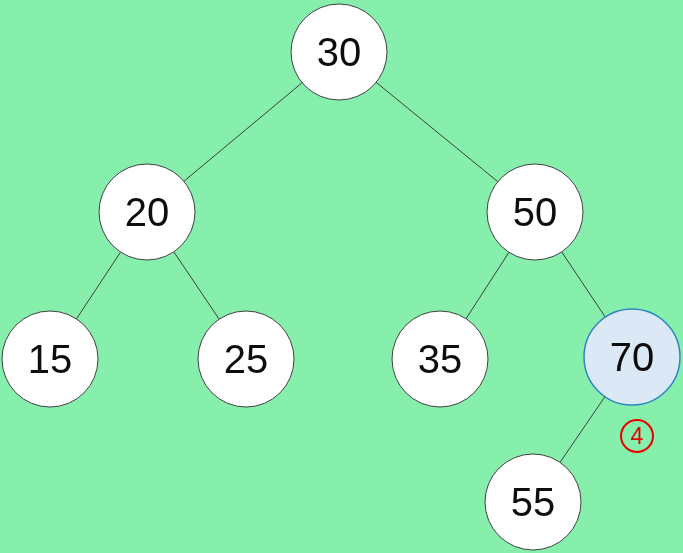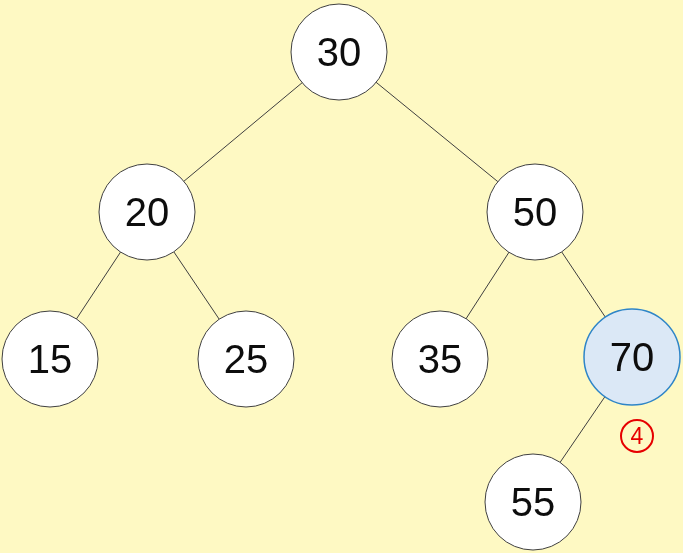--- a/index.html
+++ b/index.html
@@ -5,21 +5,21 @@
   html, body {
     margin: 0;
     padding: 0;
     background: #ffffff;
     font-family: "Liberation Sans", "DejaVu Sans", sans-serif;
   }
   .canvas {
     position: relative;
     width: 683px;
     height: 553px;
-    background: #fef9c3;
+    background: #86efac;
     overflow: hidden;
   }
   .tree-svg {
     position: absolute;
     left: 0;
     top: 0;
   }
   .tree-svg text {
     font-family: "Liberation Sans", "DejaVu Sans", sans-serif;
     font-size: 40px;

